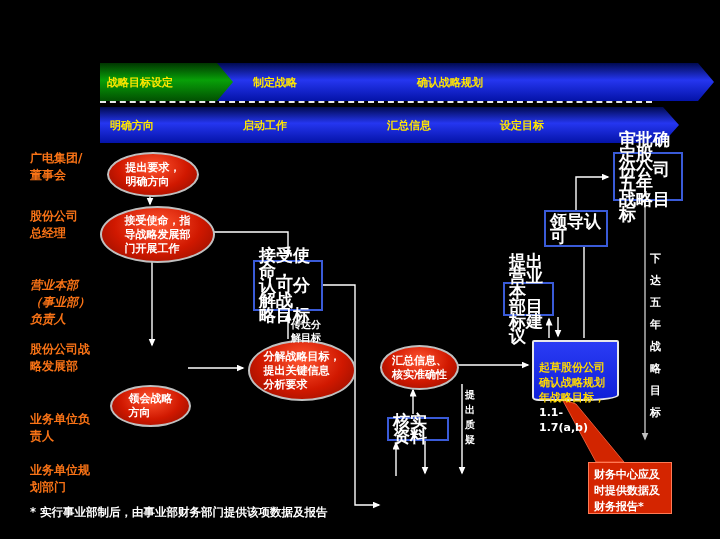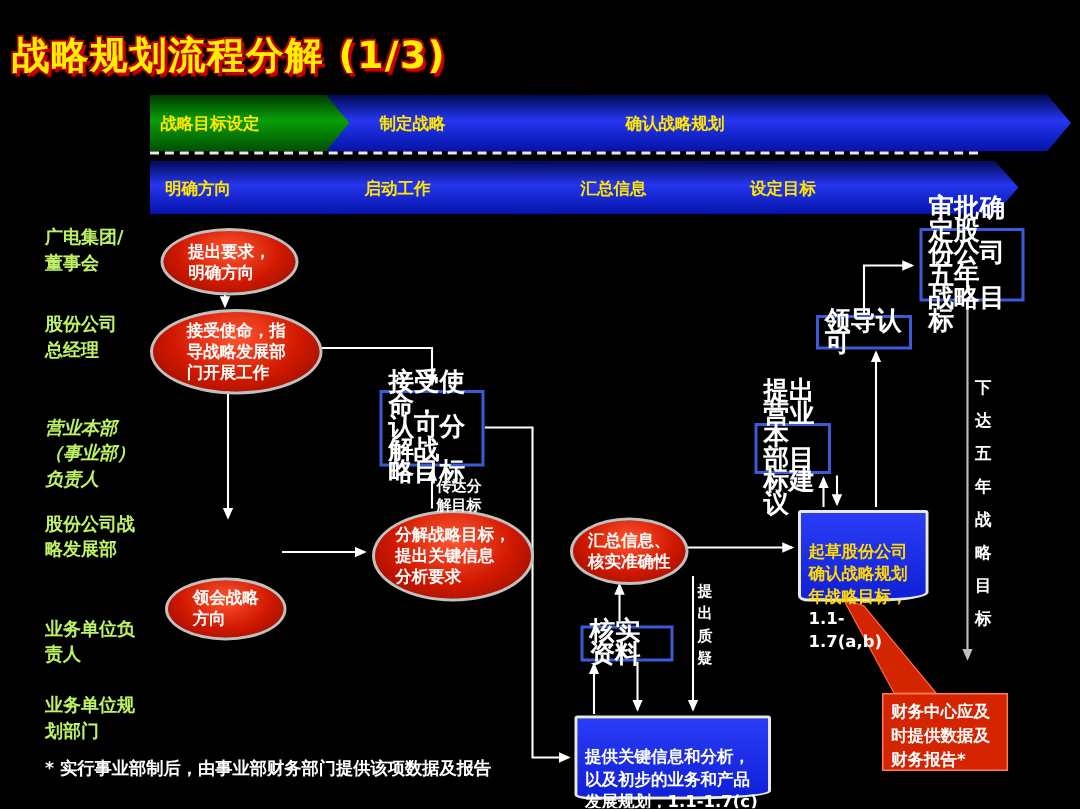--- a/index.html
+++ b/index.html
@@ -7,21 +7,21 @@
          font-family:"DejaVu Sans","Liberation Sans",sans-serif;}
   .title{position:absolute;left:8px;top:20px;font-size:25px;font-weight:bold;color:#ffee00;
          text-shadow:2px 2px 0 #cc0000,-1px -1px 0 #bb0000,1px -1px 0 #bb0000,-1px 1px 0 #bb0000,2px 3px 1px #880000;
          letter-spacing:1px;}
   .chev{position:absolute;display:flex;align-items:center;font-weight:bold;font-size:11px;color:#ffe600;}
   .chev.head{clip-path:polygon(0 0,calc(100% - 16px) 0,100% 50%,calc(100% - 16px) 100%,0 100%);}
   .chev.notch{clip-path:polygon(0 0,calc(100% - 16px) 0,100% 50%,calc(100% - 16px) 100%,0 100%,16px 50%);}
   .grn{background:linear-gradient(180deg,#013501 0%,#08a008 45%,#025002 100%);}
   .blu{background:linear-gradient(180deg,#000a50 0%,#2536f0 45%,#0413a8 100%);}
   .dash{position:absolute;left:100px;top:101px;width:552px;border-top:2px dashed #e8e8e8;}
-  .lane{position:absolute;left:30px;color:#bef264;font-weight:bold;font-size:12px;line-height:17px;white-space:pre-line;}
+  .lane{position:absolute;left:30px;color:#f97316;font-weight:bold;font-size:12px;line-height:17px;white-space:pre-line;}
   .ell{position:absolute;border:2px solid #c0c0c0;border-radius:50%;
        background:radial-gradient(ellipse at 50% 32%,#ff5530 0%,#d01800 55%,#8a0d00 100%);
        color:#fff;font-weight:bold;font-size:11px;line-height:14px;white-space:pre-line;
        display:flex;align-items:center;justify-content:center;text-align:left;}
   .brect{position:absolute;border:2px solid #3a5bd8;background:#000;color:#fff;font-weight:bold;
          font-size:17px;line-height:15px;white-space:pre-line;display:flex;align-items:center;
          padding:2px 4px;box-sizing:border-box;}
   .bfill{position:absolute;border:2px solid #e8e8e8;border-radius:2px 2px 40% 8%/2px 2px 10% 6%;
          background:linear-gradient(180deg,#2a3cf5 0%,#1020d8 100%);color:#fff;font-weight:bold;
          font-size:11px;line-height:15px;white-space:pre-line;padding:3px 5px;box-sizing:border-box;}
@@ -34,21 +34,20 @@
   .hlabel{position:absolute;color:#fff;font-weight:bold;font-size:10px;line-height:13px;width:33px;word-break:break-all;}
   .footnote{position:absolute;left:30px;top:504px;width:305px;color:#fff;font-weight:bold;
             font-size:11.5px;line-height:17px;}
   svg.wires{position:absolute;left:0;top:0;}
 </style>
 </head>
 <body>
 
 <div id="stage">
 
-  <div class="title">战略规划流程分解 (1/3)</div>
 
   <div class="chev grn head" style="left:100px;top:63px;width:133px;height:38px;padding-left:7px;">
     <span>战略目标设定</span>
   </div>
   <div class="chev blu notch" style="left:217px;top:63px;width:150px;height:38px;padding-left:36px;">
     <span>制定战略</span>
   </div>
   <div class="chev blu notch" style="left:351px;top:63px;width:297px;height:38px;padding-left:66px;">
     <span>确认战略规划</span>
   </div>
@@ -124,34 +123,29 @@
 分析要求</div>
   <div class="ell" style="left:380px;top:345px;width:75px;height:41px;">汇总信息、
 核实准确性</div>
 
   <div class="brect" style="left:253px;top:260px;width:70px;height:51px;">接受使命，
 认可分解战
 略目标</div>
   <div class="brect" style="left:613px;top:152px;width:70px;height:49px;">审批确定股
 份公司五年
 战略目标</div>
-  <div class="brect" style="left:544px;top:210px;width:64px;height:23px;">领导认可</div>
+  <div class="brect" style="left:544px;top:210px;width:64px;height:37px;">领导认可</div>
   <div class="brect" style="left:503px;top:282px;width:51px;height:34px;">提出营业本
 部目标建议</div>
   <div class="brect" style="left:387px;top:417px;width:62px;height:24px;">核实资料</div>
 
   <div class="bfill" style="left:532px;top:340px;width:87px;height:61px;">
     <span class="cn">起草股份公司
 确认战略规划
 年战略目标，</span><span class="refblock">1.1-1.7(a,b)</span>
-  </div>
-  <div class="bfill" style="left:383px;top:477px;width:131px;height:56px;">
-    <span>提供关键信息和分析，
-以及初步的业务和产品
-发展规划，</span><span class="refinline">1.1-1.7(c)</span>
   </div>
 
   <div class="callout" style="left:588px;top:462px;width:84px;height:52px;">财务中心应及
 时提供数据及
 财务报告*</div>
 
   <div class="hlabel" style="left:291px;top:318px;">传达分解目标</div>
   <div class="vtext" style="left:465px;top:387px;width:12px;font-size:10px;line-height:15px;">提出质疑</div>
   <div class="vtext" style="left:650px;top:248px;width:13px;font-size:11px;line-height:22px;">下达五年战略目标</div>
 

